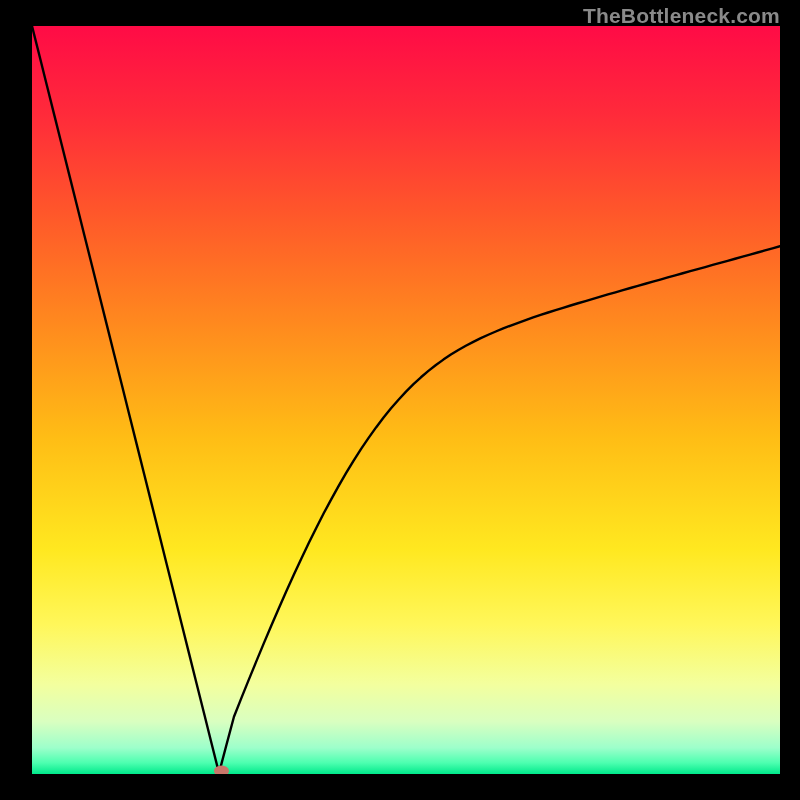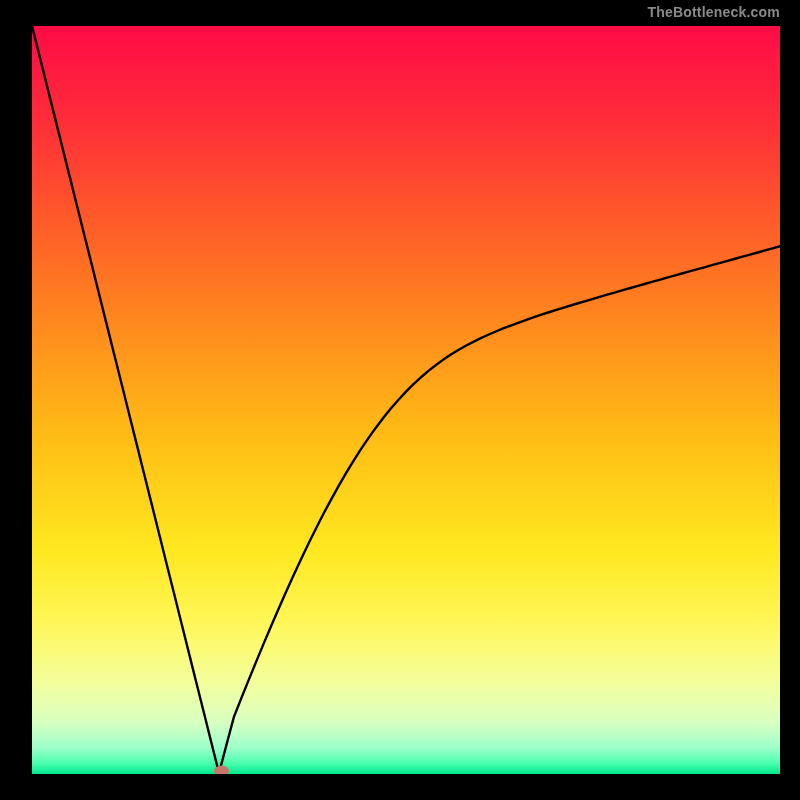--- a/index.html
+++ b/index.html
@@ -24,21 +24,21 @@
     top: 26px;
     width: 748px;
     height: 748px;
     overflow: hidden;
   }
   .watermark {
     position: absolute;
     top: 4px;
     right: 20px;
     font-family: Arial, Helvetica, sans-serif;
-    font-size: 14px;
+    font-size: 21px;
     font-weight: 600;
     color: #8a8a8a;
     letter-spacing: 0.2px;
     user-select: none;
   }
   svg { display:block; }
 </style>
 </head>
 <body>
 

